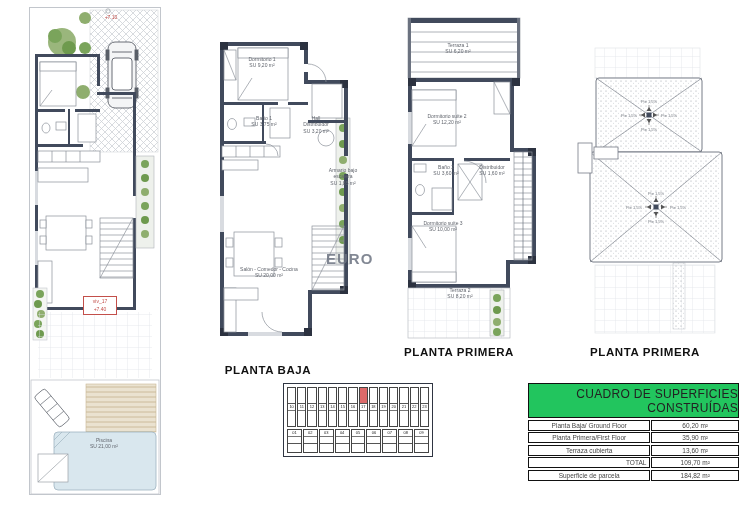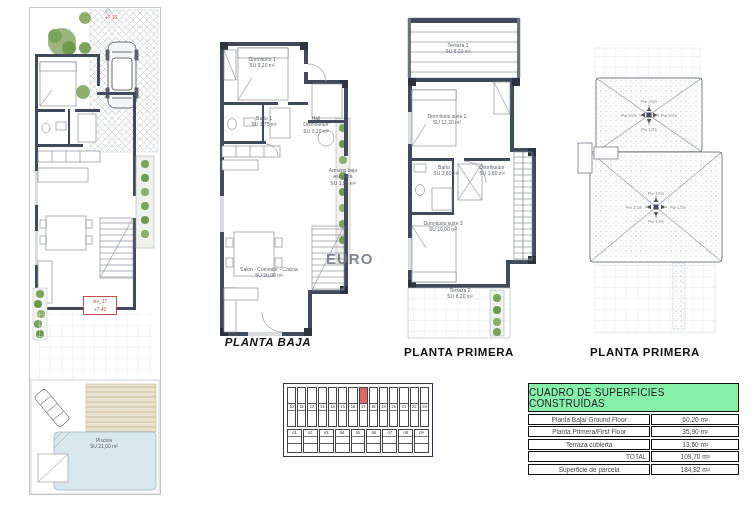--- a/index.html
+++ b/index.html
@@ -32,22 +32,22 @@
   .kp-top .plot{height:40px;}
   .kp-bottom{margin-top:2px;}
   .kp-bottom .plot{height:24px;}
   .plot-roof{height:15px;border-bottom:0.5px solid #555;background:#fff;}
   .kp-bottom .plot-roof{height:8px;border-bottom:none;border-top:0.5px solid #555;}
   .plot--hl .plot-roof{background:#dd6a6a;}
   .plot-num{font-size:4px;line-height:6px;text-align:center;color:#222;border-bottom:0.5px solid #777;}
   .plot-sub{flex:1;font-size:3px;line-height:4px;color:#999;text-align:center;}
   
   .surf{position:absolute;left:528px;top:383px;width:211px;}
-  .surf-title{border:1.6px solid #111;background:#86efac;color:#222;text-align:left;
-              font-size:10px;letter-spacing:.3px;padding:2.5px 0;}
+  .surf-title{border:1.6px solid #111;background:#22c55e;color:#222;text-align:right;
+              font-size:12px;letter-spacing:.3px;padding:2.5px 0;}
   .surf-row{display:flex;gap:1px;margin-top:1.5px;}
   .surf-cell{border:1px solid #111;font-size:6.5px;line-height:9px;text-align:center;color:#444;
              box-sizing:border-box;background:#fff;}
   .surf-label{flex:0 0 58%;}
   .surf-value{flex:1;}
   .surf-row--total .surf-label{text-align:right;padding-right:3px;border-color:#111;}
 </style>
 </head>
 <body>
 
@@ -440,21 +440,21 @@
   <div class="slope" style="left:629px;top:115px;">Pte 1,5%</div>
   <div class="slope" style="left:669px;top:115px;">Pte 1,5%</div>
   <div class="slope" style="left:649px;top:129px;">Pte 1,5%</div>
   <div class="slope" style="left:656px;top:193px;">Pte 1,5%</div>
   <div class="slope" style="left:634px;top:207px;">Pte 1,5%</div>
   <div class="slope" style="left:678px;top:207px;">Pte 1,5%</div>
   <div class="slope" style="left:656px;top:221px;">Pte 1,5%</div>
 
   <div class="watermark" style="left:318px;top:250px;margin-left:8px;">EURO</div>
 
-  <div class="plan-title" style="left:268px;top:336px;font-style:italic;">PLANTA BAJA</div>
+  <div class="plan-title" style="left:268px;top:364px;">PLANTA BAJA</div>
   <div class="plan-title" style="left:459px;top:346px;text-align:center;">PLANTA PRIMERA</div>
   <div class="plan-title" style="left:645px;top:346px;">PLANTA PRIMERA</div>
 
   <div class="keyplan">
     <div class="kp-row kp-top">
         <div class="plot">
           <div class="plot-roof"></div>
           <div class="plot-num">10</div>
           <div class="plot-sub"></div>
         </div>

